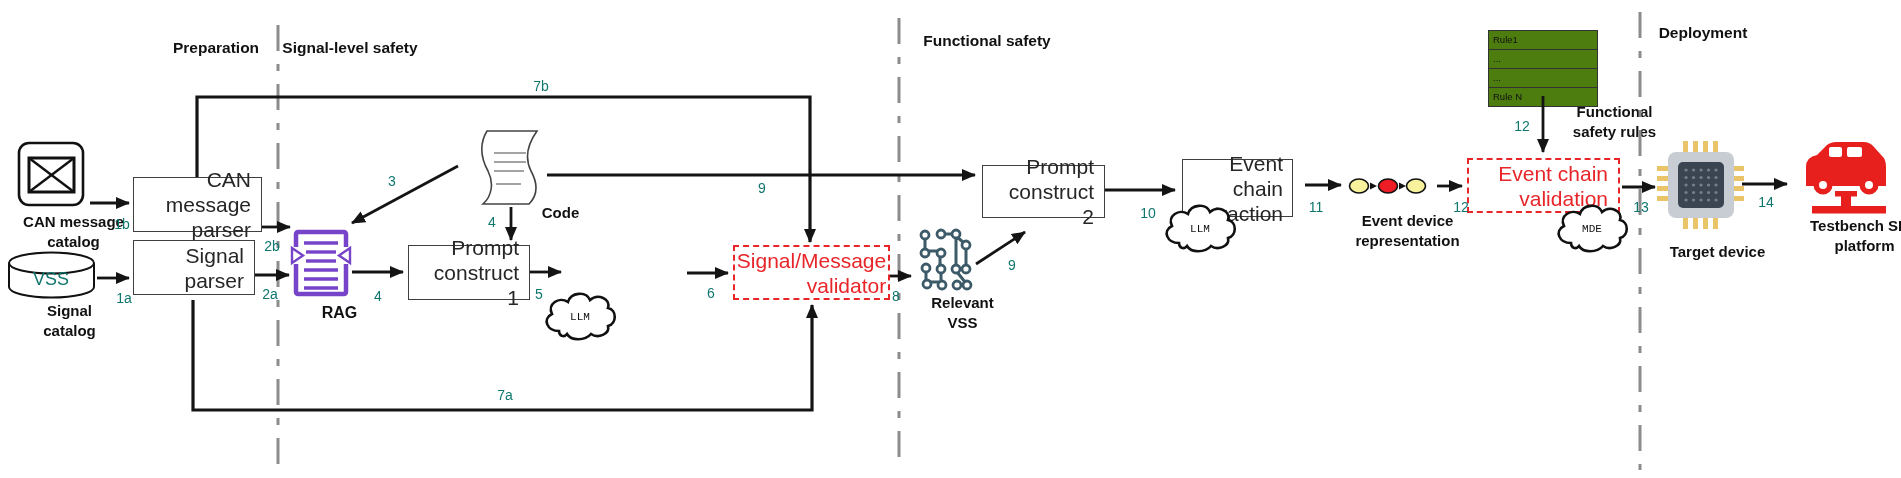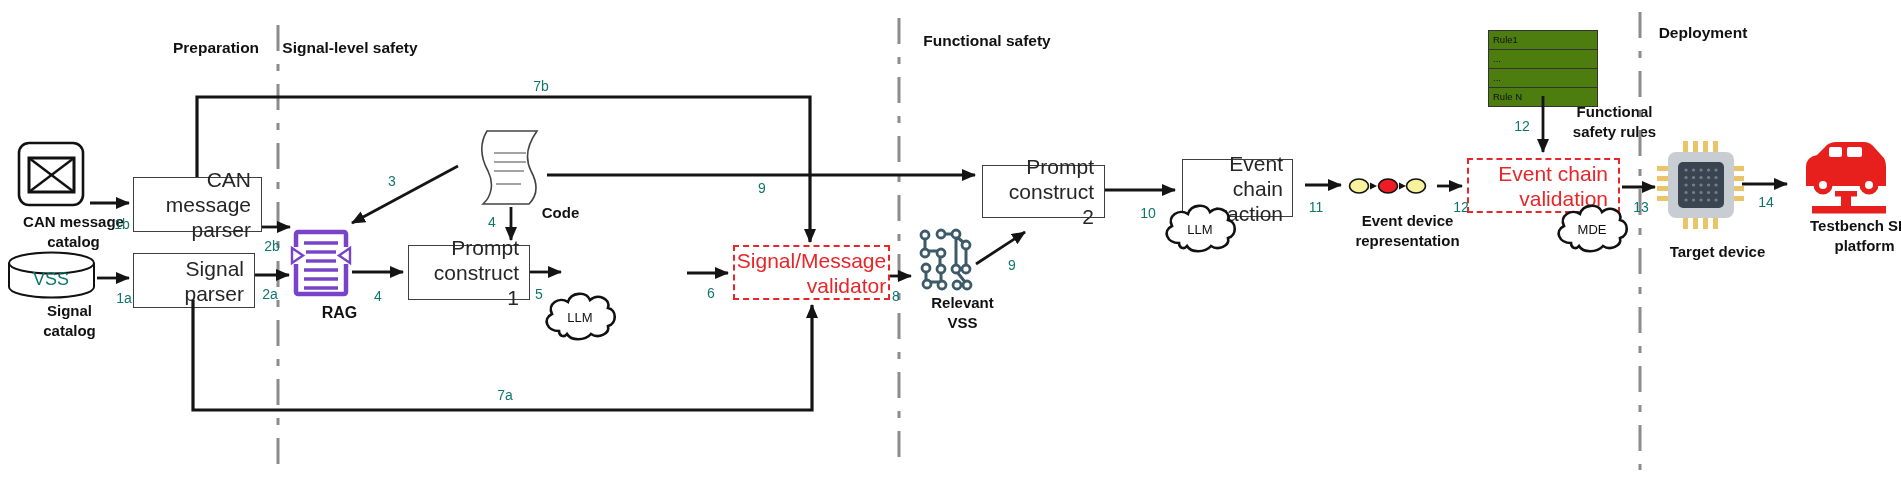--- a/index.html
+++ b/index.html
@@ -8,39 +8,39 @@
   #lines{position:absolute;left:0;top:0;pointer-events:none;z-index:5;}
   .box{position:absolute;background:#fff;border:1.4px solid #3f3f3f;display:flex;
        align-items:center;justify-content:center;text-align:right;
        font-size:21px;line-height:25px;color:#262626;padding:0 10px;box-sizing:border-box;z-index:2;}
   .box.red{border:2.8px dashed #e82529;color:#e82529;background:transparent;}
   .cap{position:absolute;transform:translate(-50%,-50%);font-weight:bold;font-size:15px;
        line-height:20px;text-align:center;color:#111;z-index:3;padding-left:39px;}
   .hdr{position:absolute;transform:translate(-50%,-50%);font-weight:bold;font-size:15.5px;
        white-space:nowrap;color:#111;z-index:3;}
   .num{position:absolute;transform:translate(-50%,-50%);font-size:14px;color:#0f766e;z-index:6;}
-  .cloudtxt{position:absolute;transform:translate(-50%,-50%);font-size:13px;color:#111;z-index:7;}
+  .cloudtxt{position:absolute;transform:translate(-50%,-50%);font-size:11px;color:#111;z-index:7;font-family:Liberation Mono, monospace;}
   .rules{position:absolute;left:1488px;top:30px;width:110px;border:1.3px solid #333;
          background:#4d7c0f;box-sizing:border-box;z-index:2;}
   .rrow{height:18px;line-height:18px;border-bottom:1.2px solid #333;padding-left:4px;
         font-size:9.5px;color:#111;}
   .rrow:last-child{border-bottom:none;}
 </style>
 </head>
 <body>
 
 <div id="canvas">
 
   <div class="hdr" style="left:216px;top:48px">Preparation</div>
   <div class="hdr" style="left:350px;top:48px">Signal-level safety</div>
   <div class="hdr" style="left:987px;top:41px">Functional safety</div>
   <div class="hdr" style="left:1703px;top:33px">Deployment</div>
 
   <div class="box" style="left:133px;top:177px;width:129px;height:55px">CAN message parser</div>
-  <div class="box" style="left:133px;top:253px;width:122px;height:55px">Signal parser</div>
+  <div class="box" style="left:133px;top:240px;width:122px;height:55px">Signal parser</div>
   <div class="box" style="left:408px;top:245px;width:122px;height:55px">Prompt construct 1</div>
   <div class="box red" style="left:733px;top:245px;width:157px;height:55px">Signal/Message validator</div>
   <div class="box" style="left:982px;top:165px;width:123px;height:53px">Prompt construct 2</div>
   <div class="box" style="left:1182px;top:159px;width:111px;height:58px">Event chain extraction</div>
   <div class="box red" style="left:1467px;top:158px;width:153px;height:55px">Event chain validation</div>
 
   <div class="rules">
     <div class="rrow">Rule1</div>
     <div class="rrow">...</div>
     <div class="rrow">...</div>

